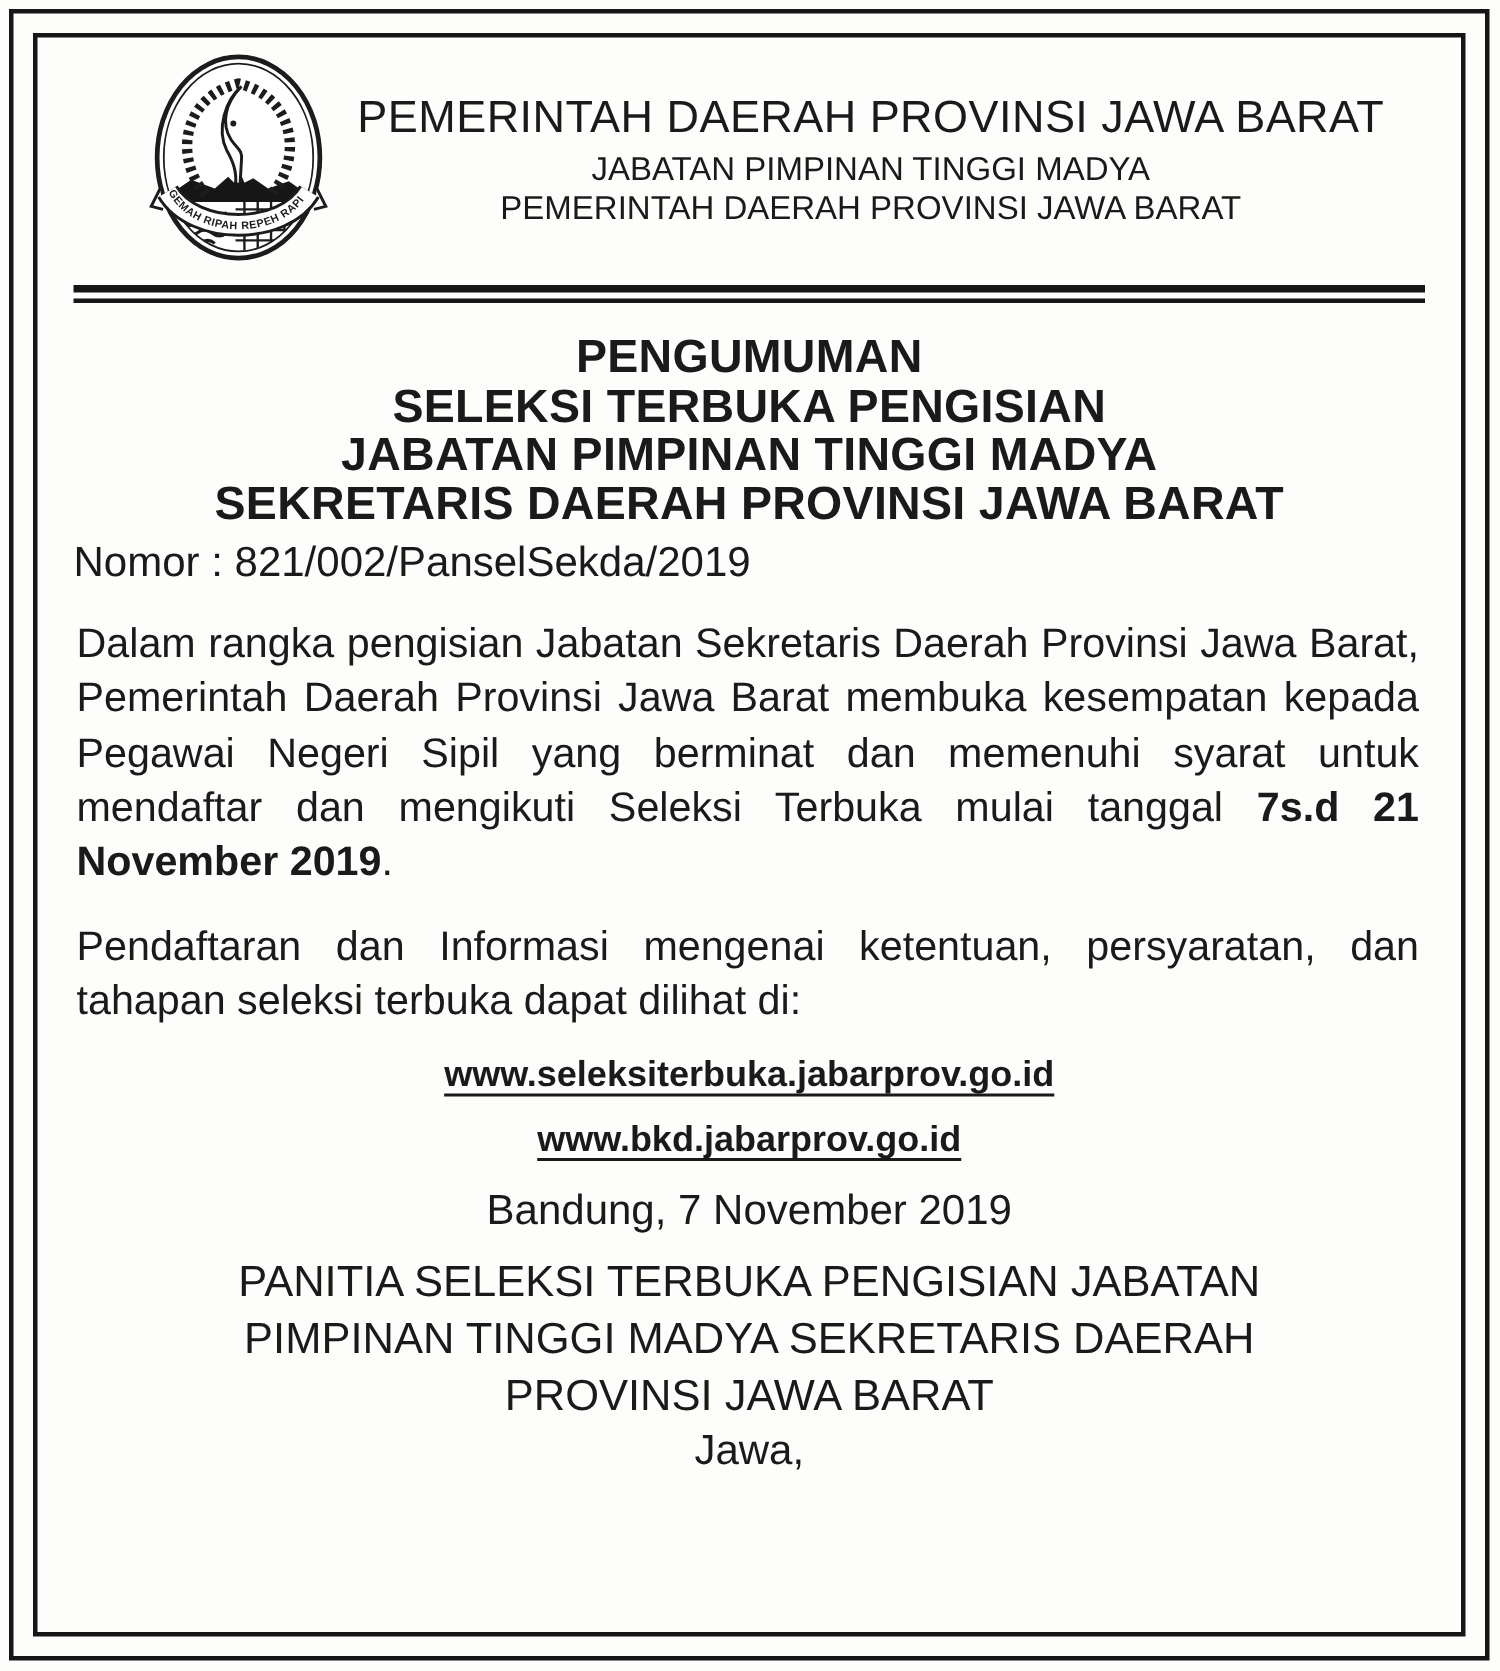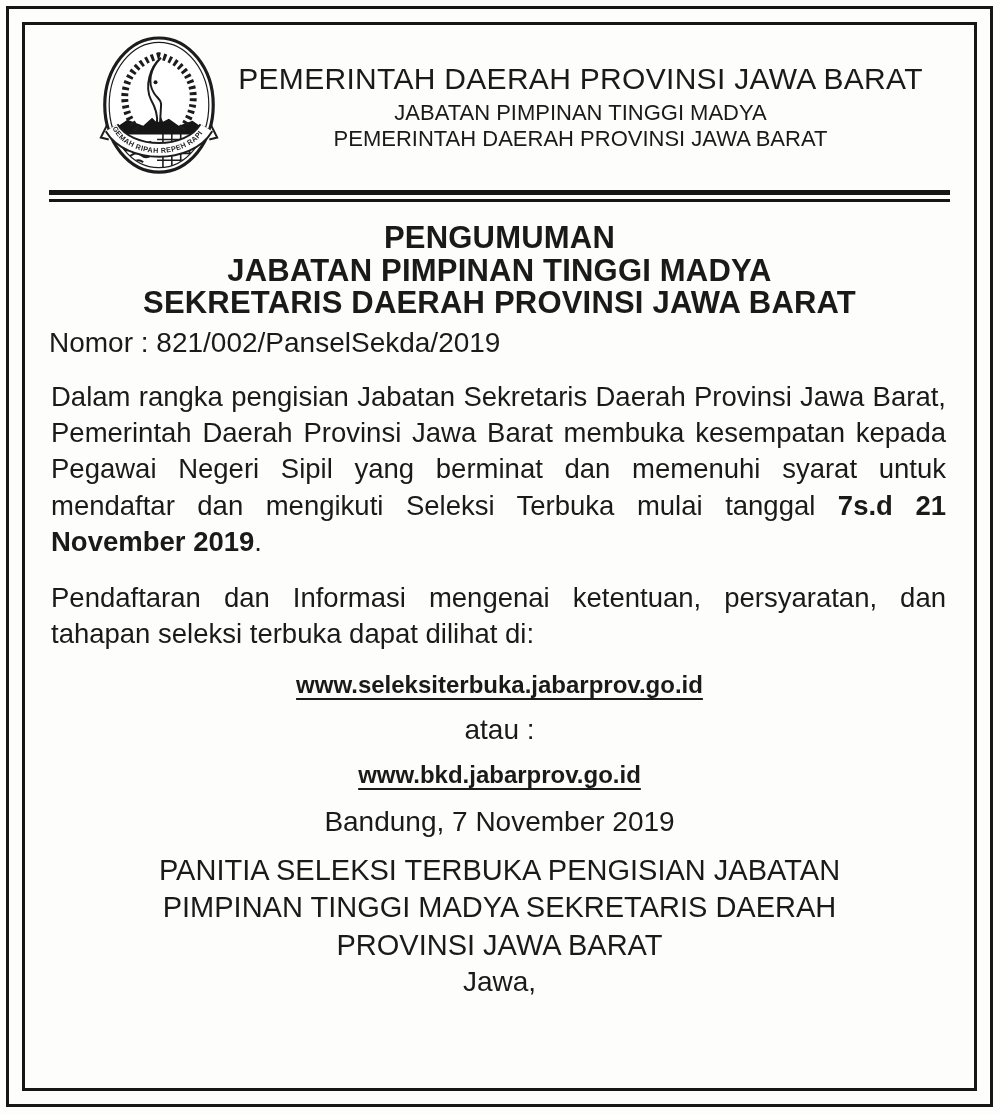--- a/index.html
+++ b/index.html
@@ -120,33 +120,33 @@
       </div>
     </div>
 
     <div class="double-rule">
       <div class="rule-thick"></div>
       <div class="rule-thin"></div>
     </div>
 
     <div class="title-block">
       <div>PENGUMUMAN</div>
+      <div>SELEKSI TERBUKA PENGISIAN</div>
       <div>JABATAN PIMPINAN TINGGI MADYA</div>
       <div>SEKRETARIS DAERAH PROVINSI JAWA BARAT</div>
     </div>
     <div class="doc-number">Nomor : 821/002/PanselSekda/2019</div>
 
     <div class="para"><span>Dalam rangka pengisian Jabatan Sekretaris Daerah Provinsi Jawa Barat, Pemerintah Daerah Provinsi Jawa Barat membuka kesempatan kepada Pegawai Negeri Sipil yang berminat dan memenuhi syarat untuk mendaftar dan mengikuti Seleksi Terbuka mulai tanggal </span><b>7s.d 21 November 2019</b><span>.</span></div>
 
     <div class="para">Pendaftaran dan Informasi mengenai ketentuan, persyaratan, dan tahapan seleksi terbuka dapat dilihat di:</div>
 
     <div class="url-line">
       <span>www.seleksiterbuka.jabarprov.go.id</span>
     </div>
-    <div class="atau-line">atau :</div>
     <div class="url-line second">
       <span>www.bkd.jabarprov.go.id</span>
     </div>
 
     <div class="place-date">Bandung, 7 November 2019</div>
     <div class="committee">
       <div>PANITIA SELEKSI TERBUKA PENGISIAN JABATAN</div>
       <div>PIMPINAN TINGGI MADYA SEKRETARIS DAERAH</div>
       <div>PROVINSI JAWA BARAT</div>
     </div>

